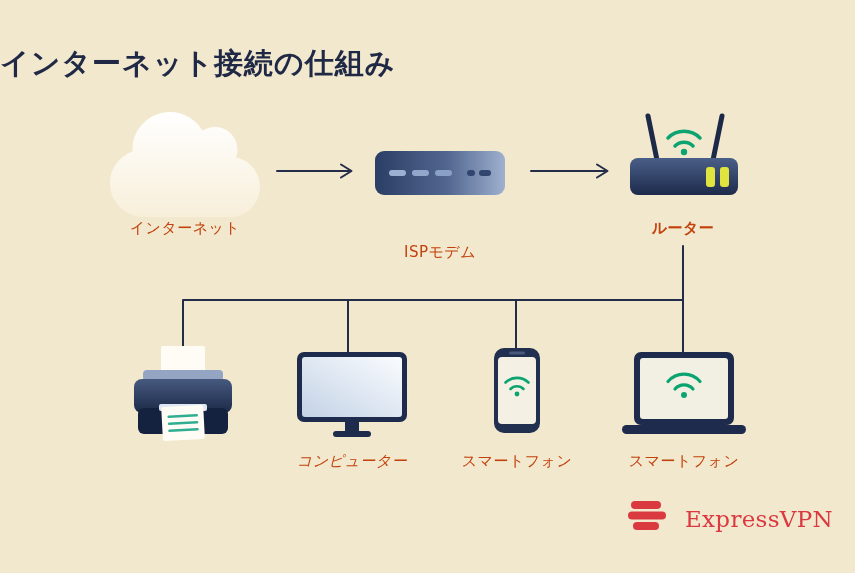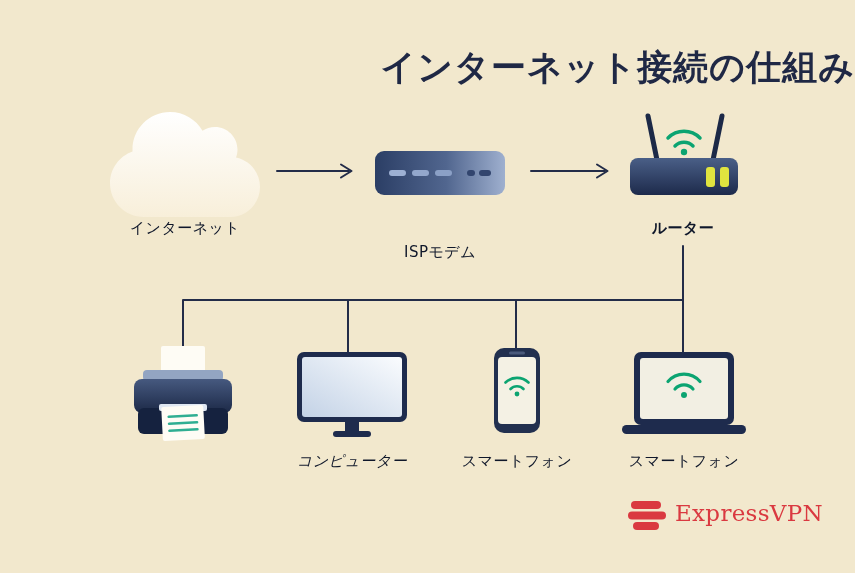--- a/index.html
+++ b/index.html
@@ -15,50 +15,50 @@
     overflow: hidden;
     font-family: "DejaVu Sans", sans-serif;
     color: #222c4a;
   }
   .title {
     position: absolute;
     top: 44px;
     left: 0;
     width: 100%;
     margin: 0;
-    text-align: right;
-    font-size: 35px;
+    text-align: left;
+    font-size: 29px;
     font-weight: 700;
     letter-spacing: 1px;
     color: #1f2845;
   }
   .connectors {
     position: absolute;
     left: 0;
     top: 0;
   }
   .icon {
     position: absolute;
     display: block;
   }
   .label {
     position: absolute;
     transform: translateX(-50%);
     font-size: 15px;
     line-height: 19px;
     letter-spacing: 0.5px;
-    color: #0f172a;
+    color: #c2410c;
     white-space: nowrap;
     text-align: center;
   }
   .brand {
     position: absolute;
     display: flex;
-    align-items: flex-start;
-    gap: 9px;
+    align-items: flex-end;
+    gap: 19px;
   }
   .brand-text {
     font-family: "DejaVu Serif", serif;
     font-size: 23px;
     font-weight: 500;
     color: #da3940;
     letter-spacing: 0.3px;
   }
 </style>
 </head>

